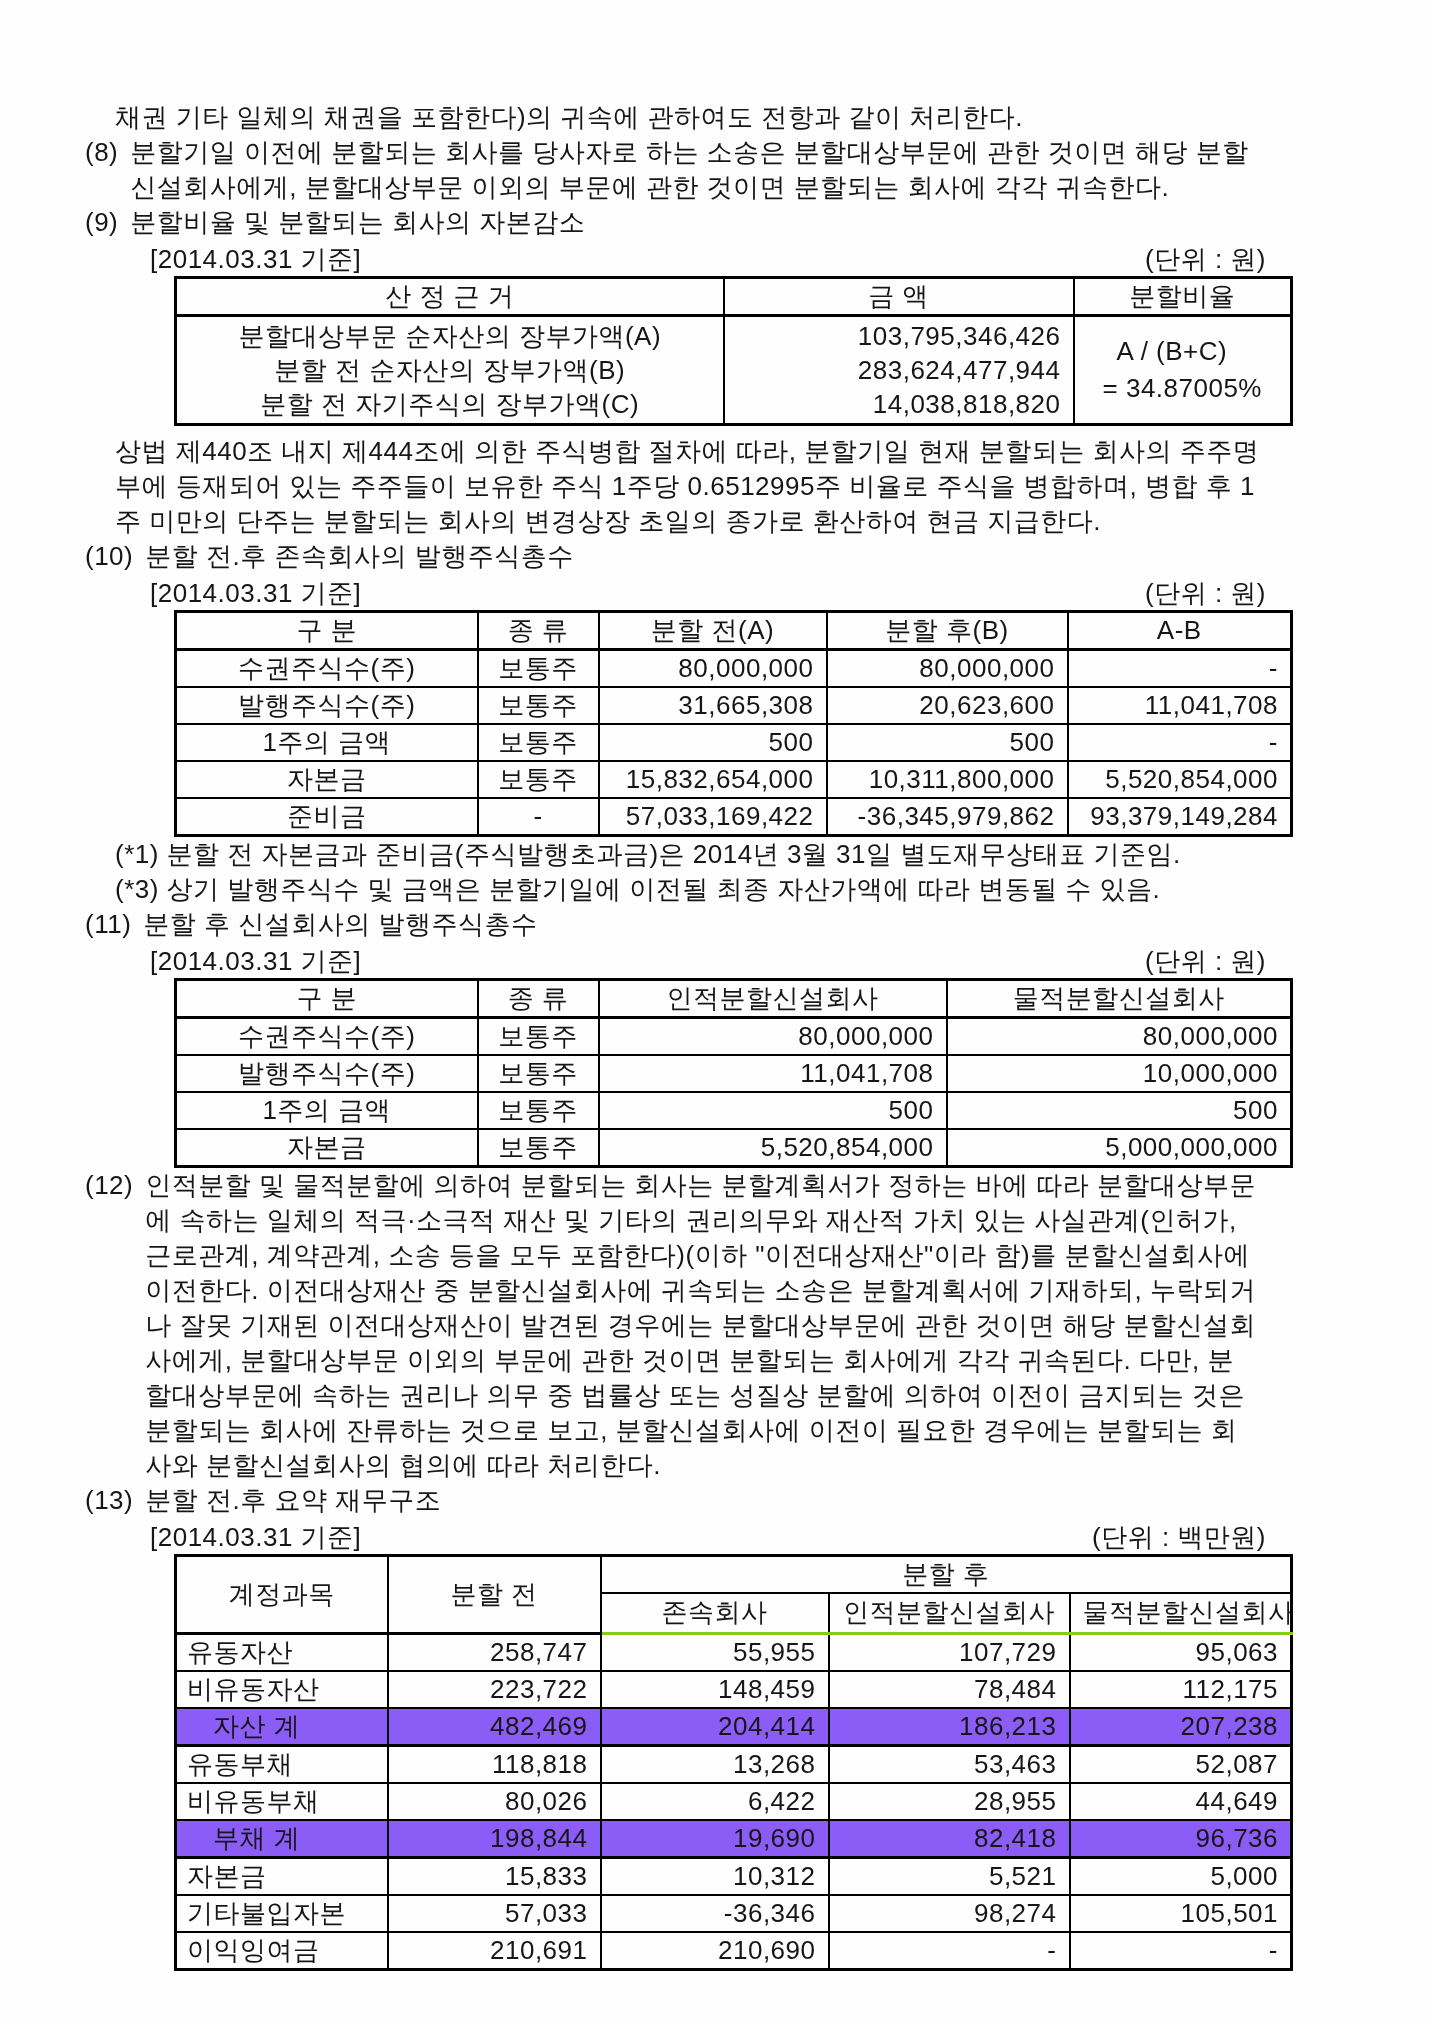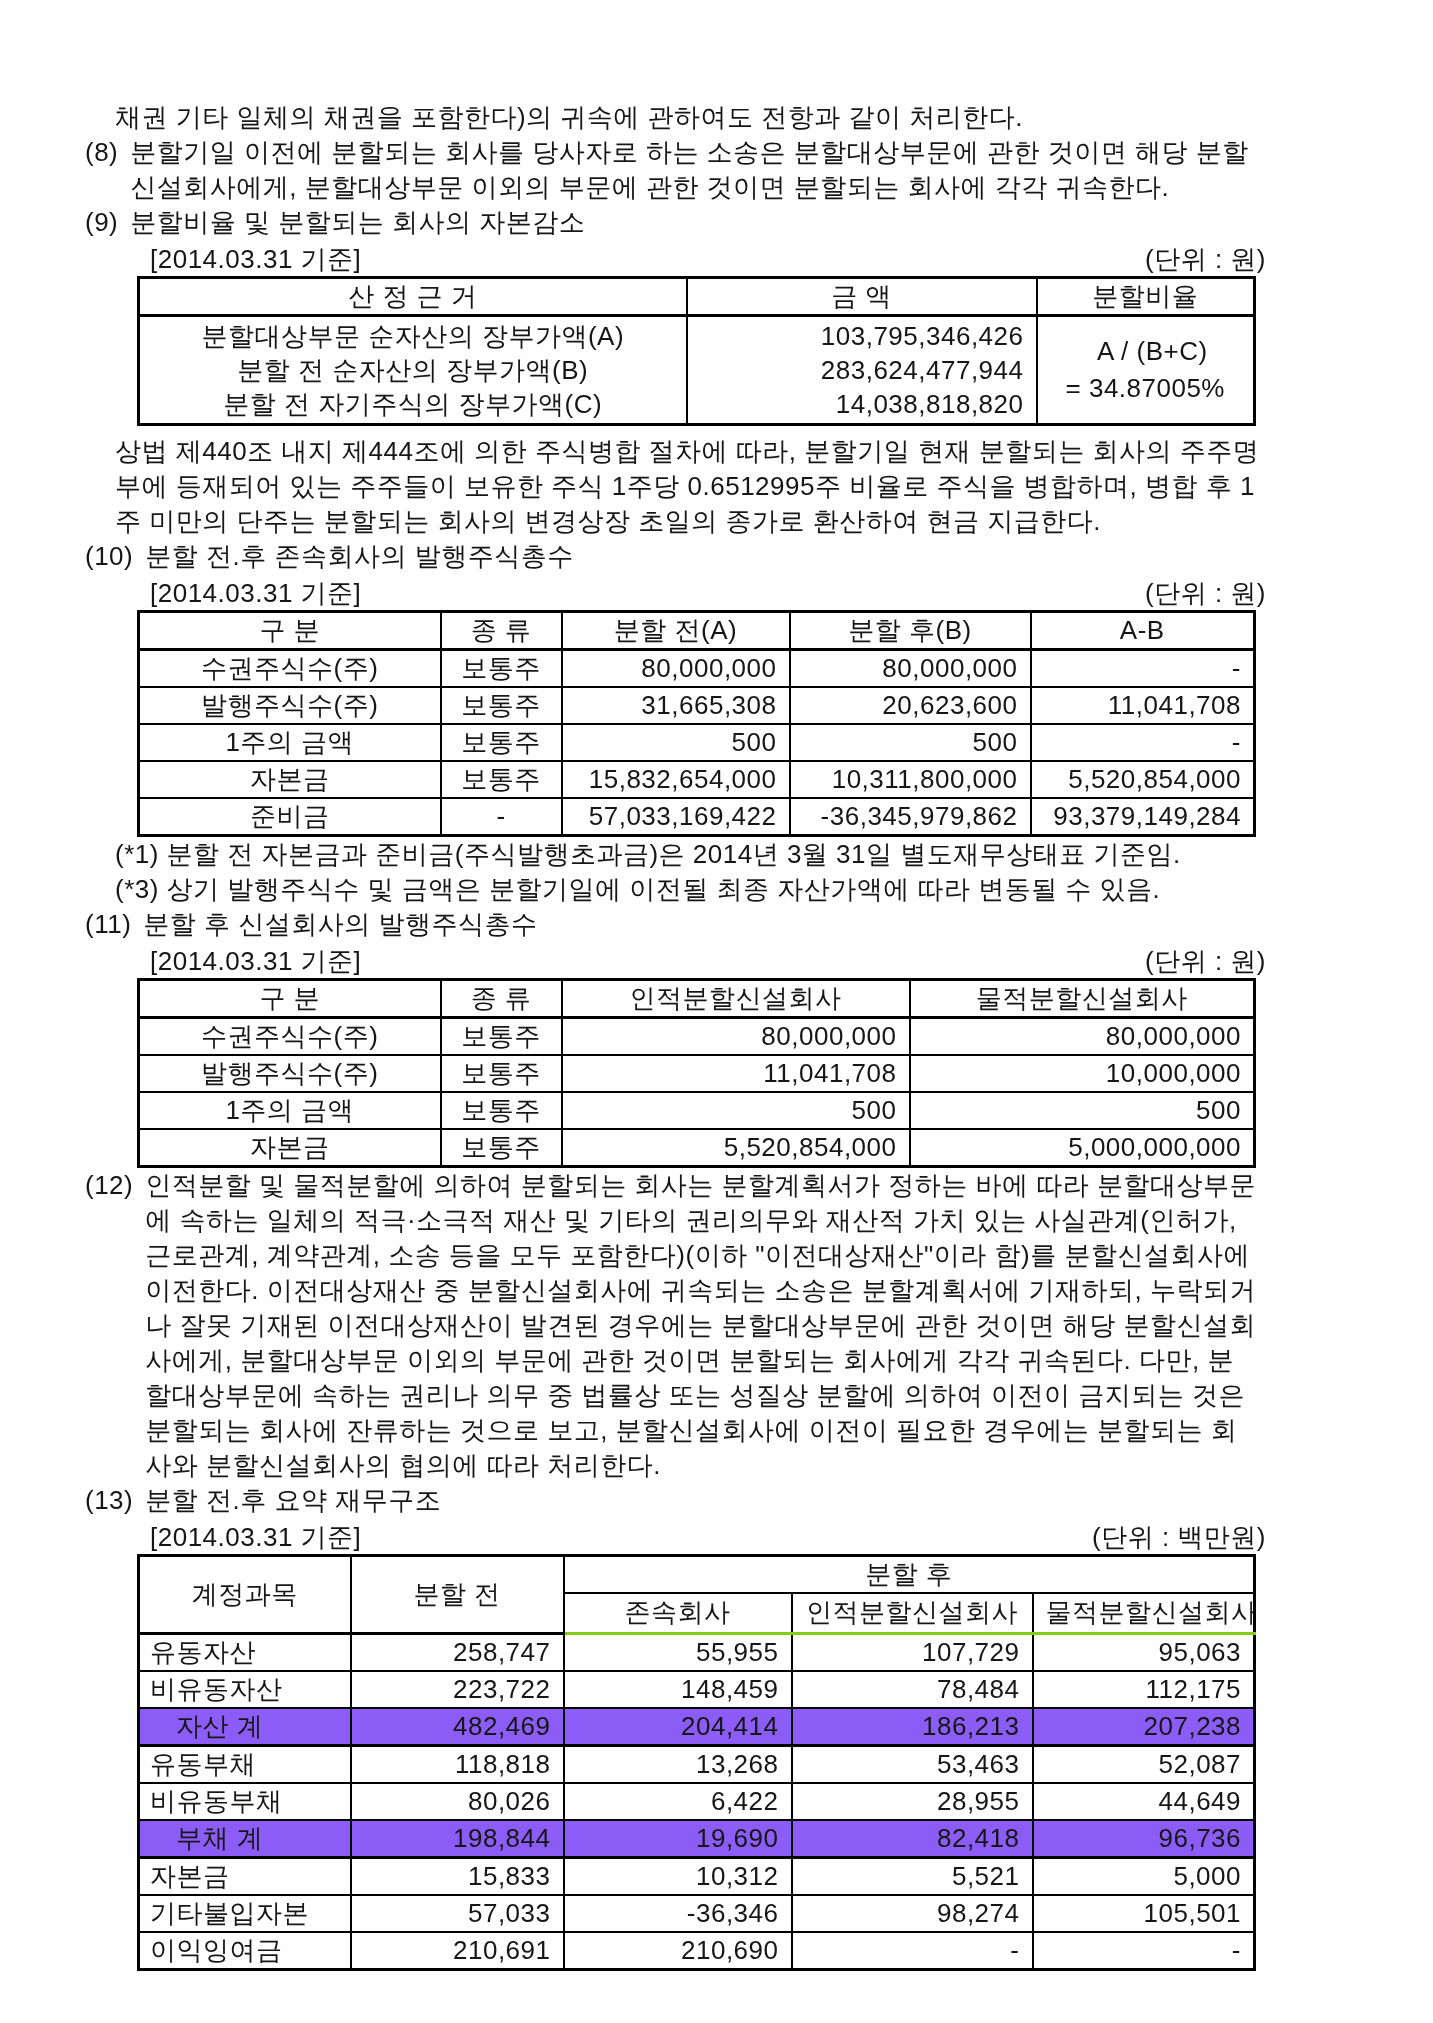--- a/index.html
+++ b/index.html
@@ -33,21 +33,21 @@
     width: 1116px;
     height: 34px;
     line-height: 34px;
     display: flex;
     justify-content: space-between;
     align-items: flex-end;
   }
   .note-para { margin-top: 8px; }
 
   table.doc {
-    margin-left: 52px;
+    margin-left: 89px;
     width: 1116px;
     border-collapse: collapse;
     table-layout: fixed;
     border: 3px solid #000;
     font-size: 26px;
   }
   table.doc th, table.doc td {
     border: 2px solid #000;
     padding: 0 12px;
     overflow: hidden;
@@ -61,21 +61,21 @@
   }
   table.doc td { height: 32px; }
   .c-center { text-align: center; }
   .num-r { text-align: right; }
 
   
   .t1 td.multi { height: 106px; vertical-align: middle; padding: 2px 12px; }
   .t1 .line { height: 34px; line-height: 34px; }
   .t1 td.ratio { text-align: center; vertical-align: middle; }
   .ratio-in { display: inline-block; text-align: left; line-height: 37px; }
-  .ratio-in .l1 { padding-left: 14px; text-align: center; }
+  .ratio-in .l1 { padding-left: 14px; }
 
   
   .t2 td, .t3 td { height: 32px; }
 
   
   .t4 { border-bottom: none; }
   .t4 th.grp { height: 34px; border-bottom: 2px solid #000; }
   .t4 tr.sub-row th { height: 40px; border-bottom: 3px solid #84cc16; }
   .t4 td { height: 38px; }
   .t4 td.acct { text-align: left; padding-left: 10px; }

